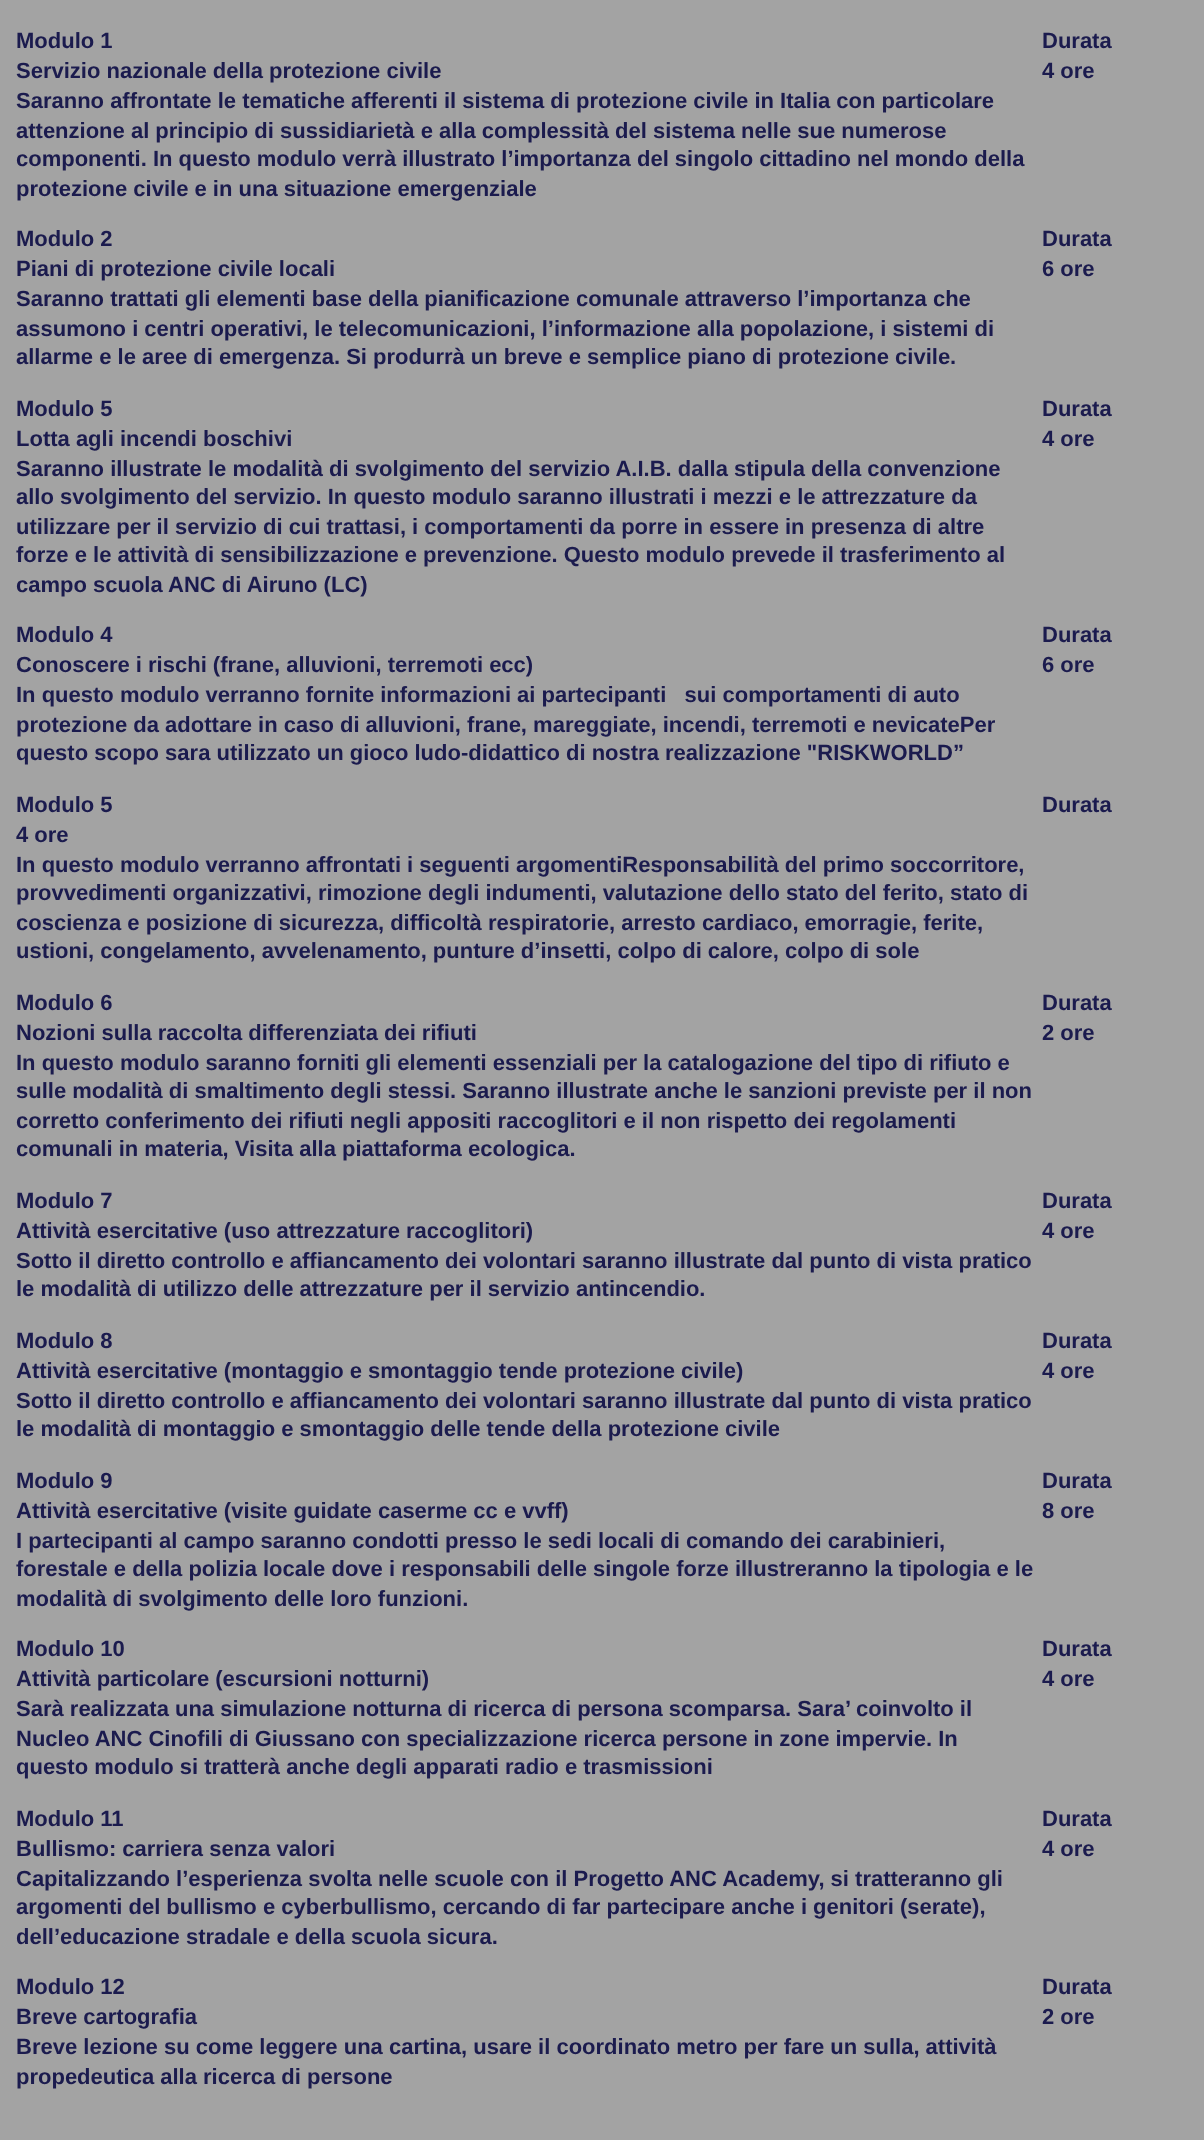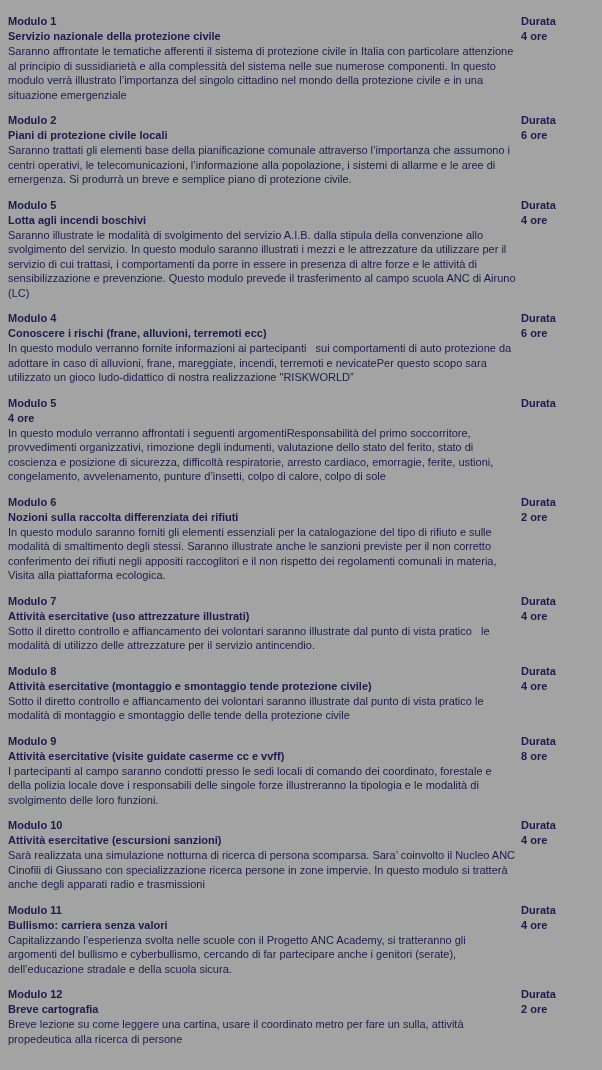--- a/index.html
+++ b/index.html
@@ -51,21 +51,21 @@
     margin-bottom: 0px;
   }
   .title-row {
     margin-bottom: 0px;
   }
   .description {
     margin: 0;
     max-width: 509px;
     font-size: 11px;
     line-height: 14.5px;
-    font-weight: normal;
+    font-weight: bold;
     white-space: pre-wrap;
   }
 </style>
 </head>
 <body style="color: rgb(27, 27, 78); background: rgb(255, 255, 255);">
 
 <div class="page">
   <div>
   <div class="module">
     <div class="row header-row">
@@ -137,21 +137,21 @@
     </div>
     <p class="description">In questo modulo saranno forniti gli elementi essenziali per la catalogazione del tipo di rifiuto e sulle modalità di smaltimento degli stessi. Saranno illustrate anche le sanzioni previste per il non corretto conferimento dei rifiuti negli appositi raccoglitori e il non rispetto dei regolamenti comunali in materia, Visita alla piattaforma ecologica.</p>
   </div>
 
   <div class="module">
     <div class="row header-row">
       <div class="col-left module-number">Modulo 7</div>
       <div class="col-right duration-label">Durata</div>
     </div>
     <div class="row title-row">
-      <div class="col-left module-title">Attività esercitative (uso attrezzature illustrati)</div>
+      <div class="col-left module-title">Attività esercitative (uso attrezzature raccoglitori)</div>
       <div class="col-right duration-value">4 ore</div>
     </div>
     <p class="description">Sotto il diretto controllo e affiancamento dei volontari saranno illustrate dal punto di vista pratico   le modalità di utilizzo delle attrezzature per il servizio antincendio.</p>
   </div>
 
   <div class="module">
     <div class="row header-row">
       <div class="col-left module-number">Modulo 8</div>
       <div class="col-right duration-label">Durata</div>
     </div>
@@ -164,30 +164,30 @@
 
   <div class="module">
     <div class="row header-row">
       <div class="col-left module-number">Modulo 9</div>
       <div class="col-right duration-label">Durata</div>
     </div>
     <div class="row title-row">
       <div class="col-left module-title">Attività esercitative (visite guidate caserme cc e vvff)</div>
       <div class="col-right duration-value">8 ore</div>
     </div>
-    <p class="description">I partecipanti al campo saranno condotti presso le sedi locali di comando dei coordinato, forestale e della polizia locale dove i responsabili delle singole forze illustreranno la tipologia e le modalità di svolgimento delle loro funzioni.</p>
+    <p class="description">I partecipanti al campo saranno condotti presso le sedi locali di comando dei carabinieri, forestale e della polizia locale dove i responsabili delle singole forze illustreranno la tipologia e le modalità di svolgimento delle loro funzioni.</p>
   </div>
 
   <div class="module">
     <div class="row header-row">
       <div class="col-left module-number">Modulo 10</div>
       <div class="col-right duration-label">Durata</div>
     </div>
     <div class="row title-row">
-      <div class="col-left module-title">Attività esercitative (escursioni sanzioni)</div>
+      <div class="col-left module-title">Attività particolare (escursioni notturni)</div>
       <div class="col-right duration-value">4 ore</div>
     </div>
     <p class="description">Sarà realizzata una simulazione notturna di ricerca di persona scomparsa. Sara’ coinvolto il Nucleo ANC Cinofili di Giussano con specializzazione ricerca persone in zone impervie. In questo modulo si tratterà anche degli apparati radio e trasmissioni</p>
   </div>
 
   <div class="module">
     <div class="row header-row">
       <div class="col-left module-number">Modulo 11</div>
       <div class="col-right duration-label">Durata</div>
     </div>

